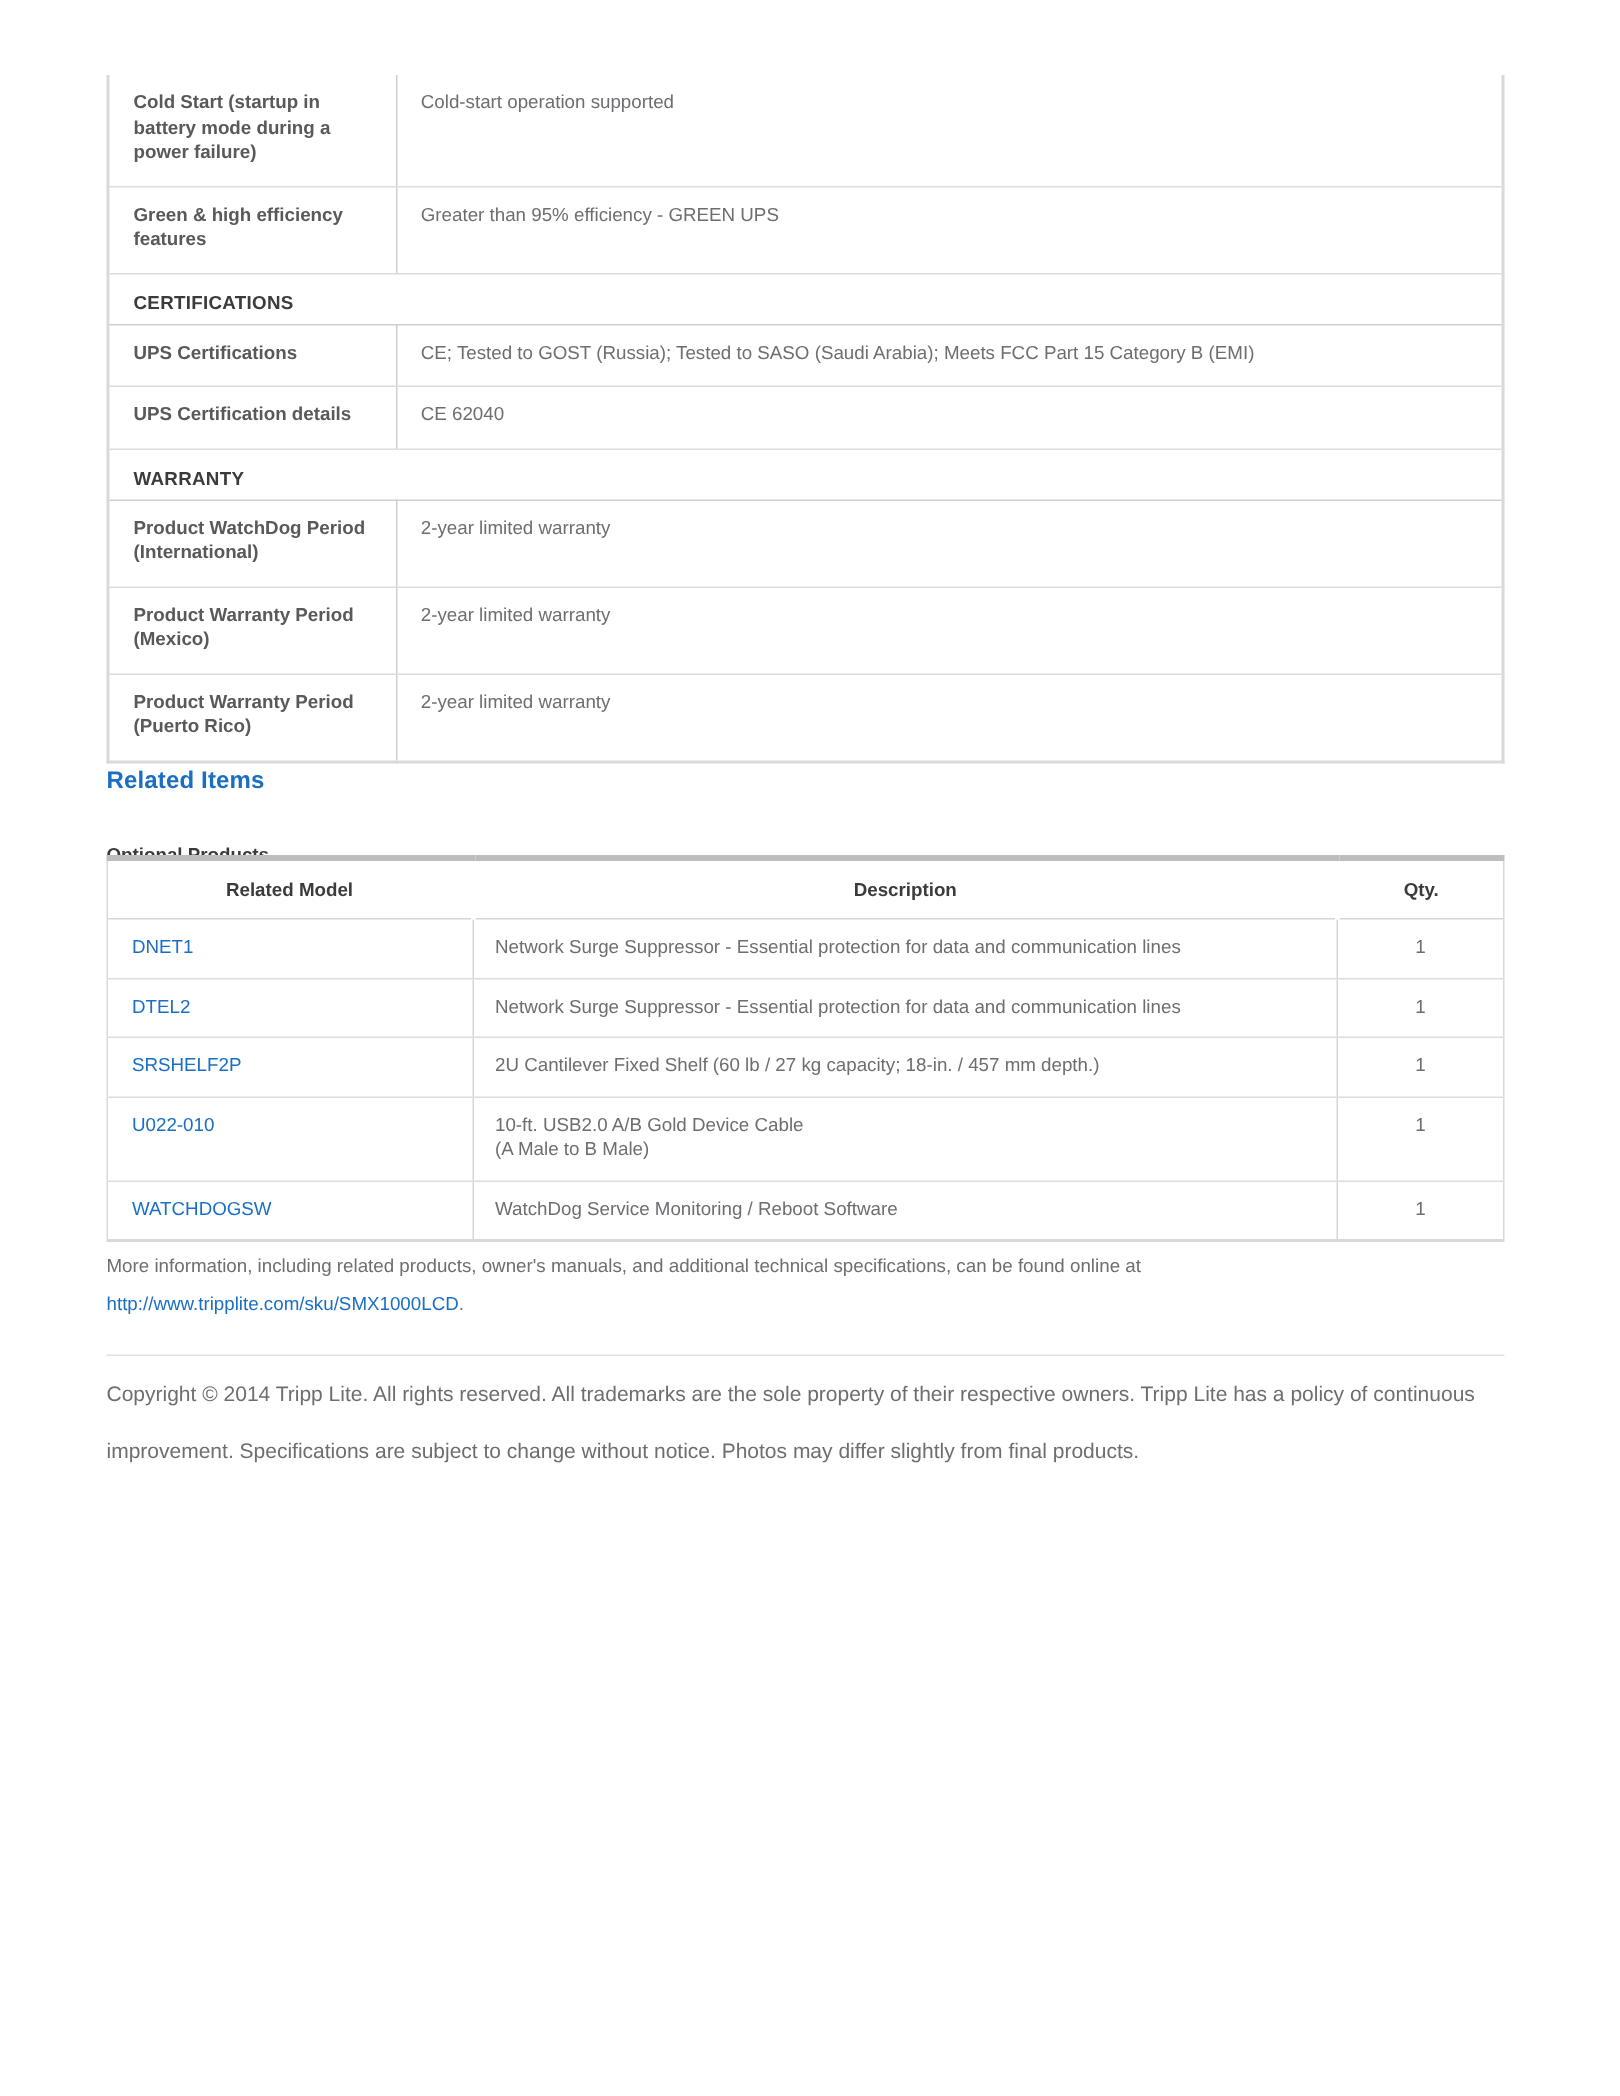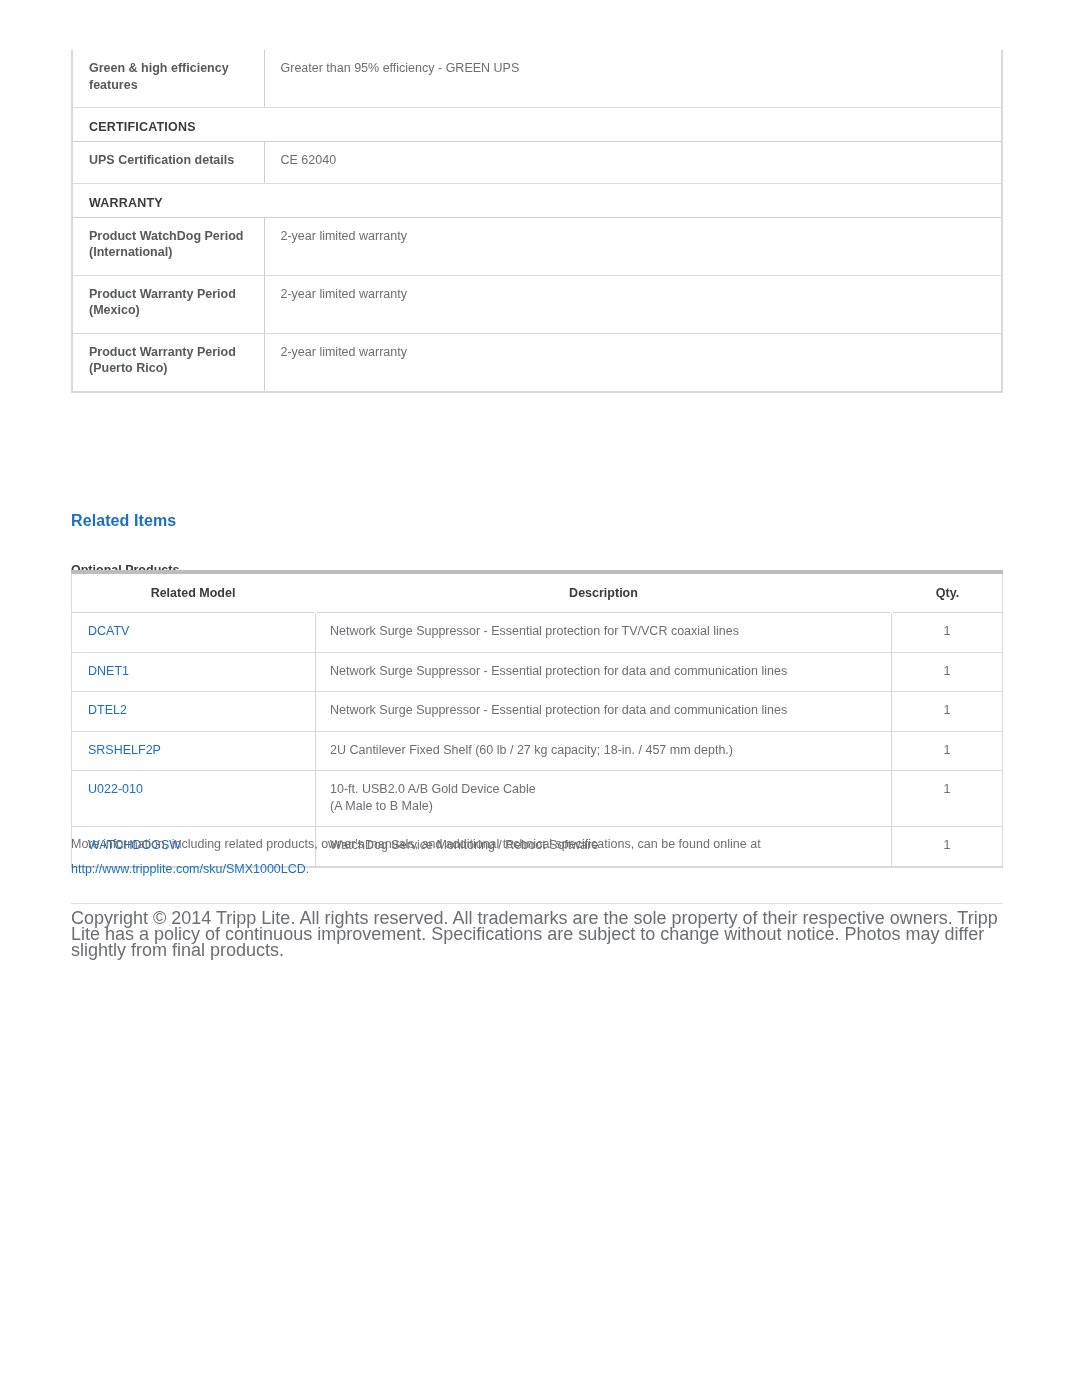--- a/index.html
+++ b/index.html
@@ -162,44 +162,60 @@
     position: absolute;
     left: 71px; top: 903px;
     width: 932px;
     height: 1px;
     background: #e2e2e2;
   }
   .copyright {
     position: absolute;
     left: 71px; top: 910px;
     width: 940px;
-    font-size: 18px;
+    font-size: 14px;
     color: #6d6e71;
-    line-height: 16px;
+    line-height: 38px;
   }
 </style>
 </head>
 <body>
 
 <div class="page">
 
   <div class="spec-wrap">
     <table class="spec">
       <tbody id="spec-body">
           <tr>
             <td class="lbl">
+              <div class="cell-inner">Cold Start (startup in battery mode during a power failure)</div>
+            </td>
+            <td class="val">
+              <div class="cell-inner">Cold-start operation supported</div>
+            </td>
+          </tr>
+          <tr>
+            <td class="lbl">
               <div class="cell-inner">Green &amp; high efficiency features</div>
             </td>
             <td class="val">
               <div class="cell-inner">Greater than 95% efficiency - GREEN UPS</div>
             </td>
           </tr>
           <tr class="section">
             <td colspan="2">
               <div class="cell-inner">CERTIFICATIONS</div>
+            </td>
+          </tr>
+          <tr>
+            <td class="lbl">
+              <div class="cell-inner">UPS Certifications</div>
+            </td>
+            <td class="val">
+              <div class="cell-inner">CE; Tested to GOST (Russia); Tested to SASO (Saudi Arabia); Meets FCC Part 15 Category B (EMI)</div>
             </td>
           </tr>
           <tr>
             <td class="lbl">
               <div class="cell-inner">UPS Certification details</div>
             </td>
             <td class="val">
               <div class="cell-inner">CE 62040</div>
             </td>
           </tr>
@@ -243,25 +259,20 @@
     <table class="rel">
       <thead>
         <tr>
           <th class="c-model">Related Model</th>
           <th class="c-desc">Description</th>
           <th class="c-qty">Qty.</th>
         </tr>
       </thead>
       <tbody id="rel-body">
           <tr>
-            <td class="c-model"><a href="#" class="model-link">DCATV</a></td>
-            <td class="c-desc" style="white-space: pre-line;">Network Surge Suppressor - Essential protection for TV/VCR coaxial lines</td>
-            <td class="c-qty">1</td>
-          </tr>
-          <tr>
             <td class="c-model"><a href="#" class="model-link">DNET1</a></td>
             <td class="c-desc" style="white-space: pre-line;">Network Surge Suppressor - Essential protection for data and communication lines</td>
             <td class="c-qty">1</td>
           </tr>
           <tr>
             <td class="c-model"><a href="#" class="model-link">DTEL2</a></td>
             <td class="c-desc" style="white-space: pre-line;">Network Surge Suppressor - Essential protection for data and communication lines</td>
             <td class="c-qty">1</td>
           </tr>
           <tr>

